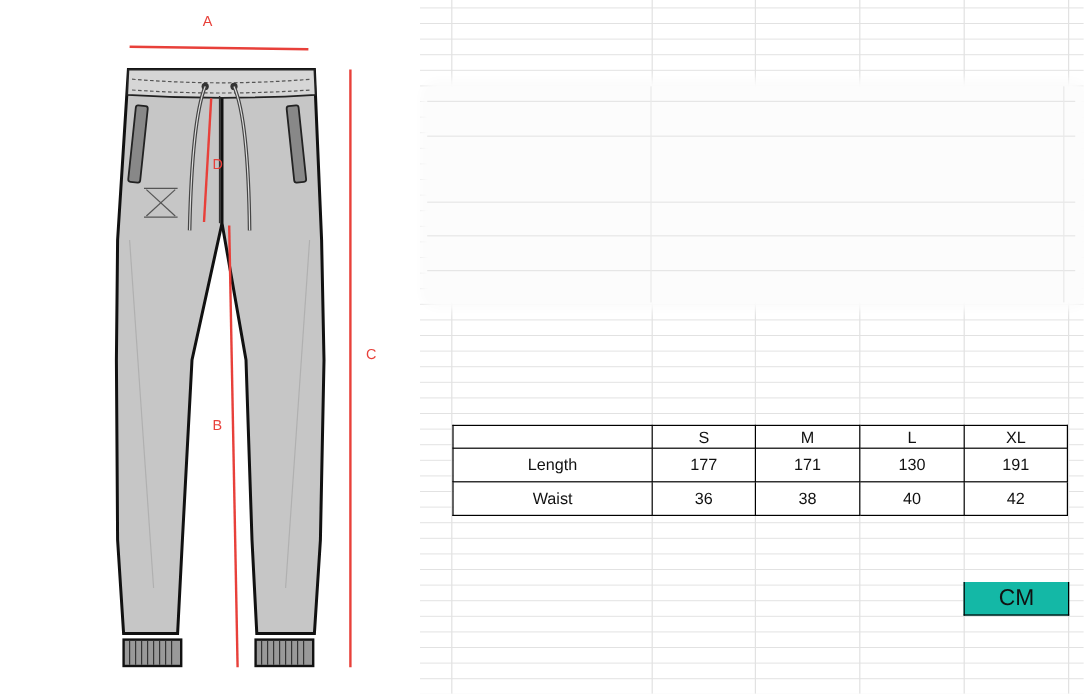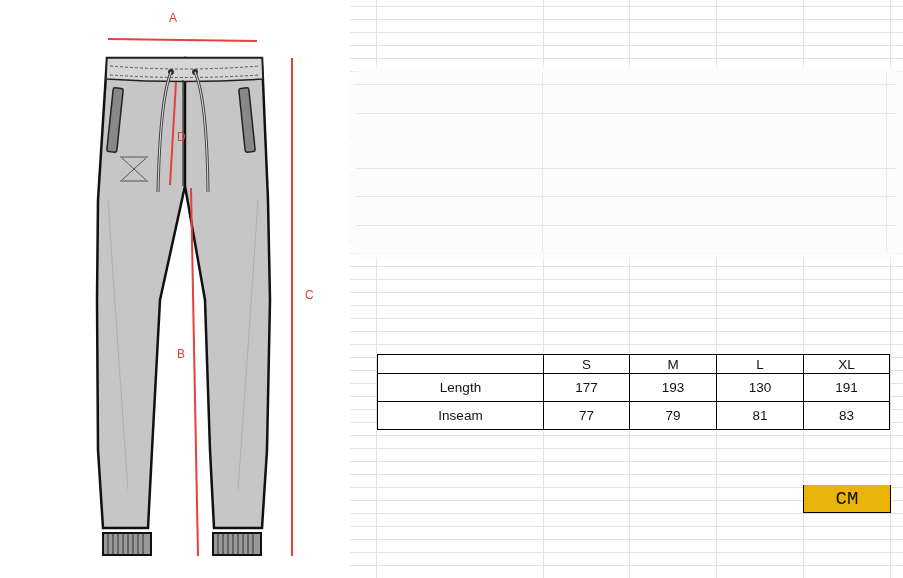--- a/index.html
+++ b/index.html
@@ -17,22 +17,22 @@
   #blur-patch { position:absolute; left:356px; top:72px; width:545px; height:180px;
     background:#fcfcfc; border-radius:10px; box-shadow:0 0 8px 6px #fcfcfc; }
   .bp-h { position:absolute; height:1px; background:#e6e6e6; }
   .bp-v { position:absolute; width:1px; background:#e9e9e9; }
   #size-table { position:absolute; left:377px; top:354px; border-collapse:collapse;
     font-family:"Liberation Sans", "DejaVu Sans", sans-serif; font-size:13.5px; color:#111; }
   #size-table td { border:1px solid #000; text-align:center; padding:0; background:#fff; }
   #size-table tr.hdr td { height:18px; }
   #size-table tr.row td { height:27px; }
   #unit-cell { position:absolute; left:803px; top:485px; width:86px; height:27px;
-    border:1px solid #000; border-top:none; background:#eab308;
-    font-family:Liberation Mono, monospace; font-size:19px; text-align:center; line-height:28px; color:#111; }
+    border:1px solid #000; border-top:none; background:#14b8a6;
+    font-family:Liberation Sans, sans-serif; font-size:19px; text-align:center; line-height:28px; color:#111; }
   .meas { fill:#e8403a; font-family:"Liberation Sans", sans-serif; font-size:12px; }
 </style>
 </head>
 <body>
 
 <svg id="diagram" viewBox="0 0 350 578">
 
   <line x1="108" y1="39" x2="257" y2="41" stroke="#e8403a" stroke-width="2"></line>
   <text class="meas" x="169" y="22">A</text>
 
@@ -131,27 +131,27 @@
       <tr class="hdr">
     <td></td>
     <td>S</td>
     <td>M</td>
     <td>L</td>
     <td>XL</td>
   </tr>
   <tr class="row">
     <td>Length</td>
     <td>177</td>
-    <td>193</td>
+    <td>171</td>
     <td>130</td>
     <td>191</td>
   </tr>
   <tr class="row">
-    <td>Inseam</td>
-    <td>77</td>
-    <td>79</td>
-    <td>81</td>
-    <td>83</td>
+    <td>Waist</td>
+    <td>36</td>
+    <td>38</td>
+    <td>40</td>
+    <td>42</td>
   </tr>
 </tbody>
   </table>
 
 <div id="unit-cell">CM</div>
 
 </body></html>

